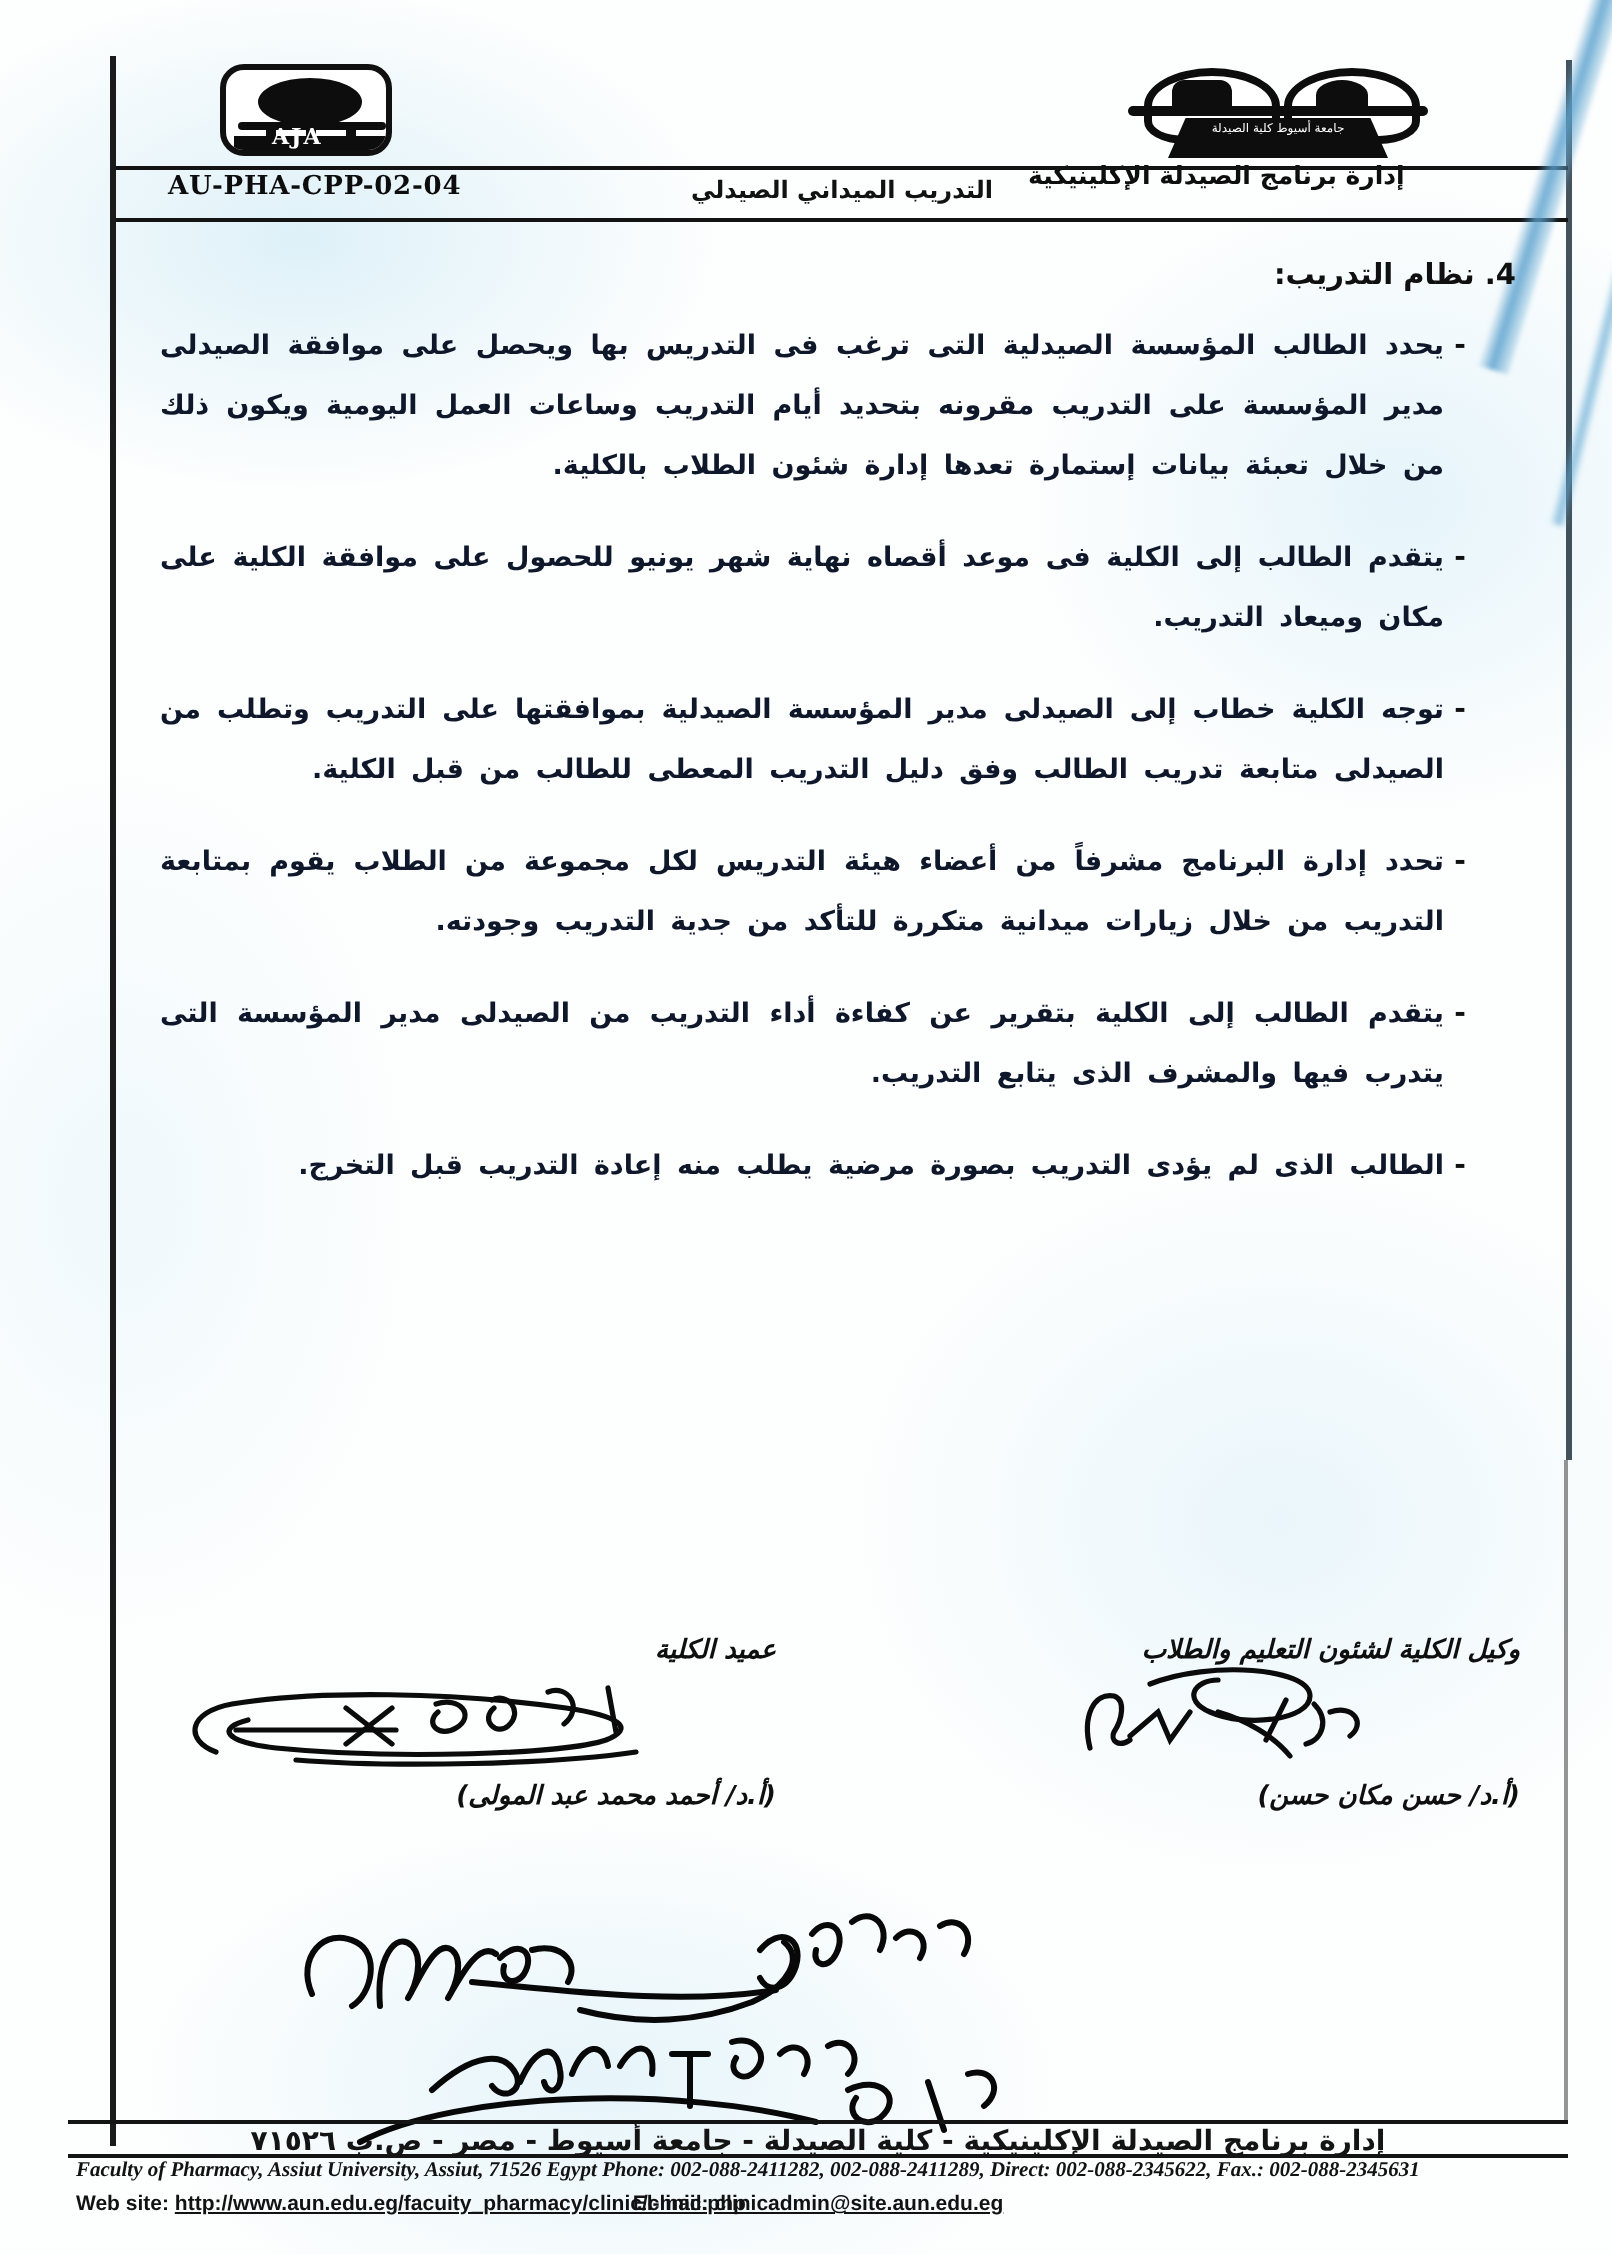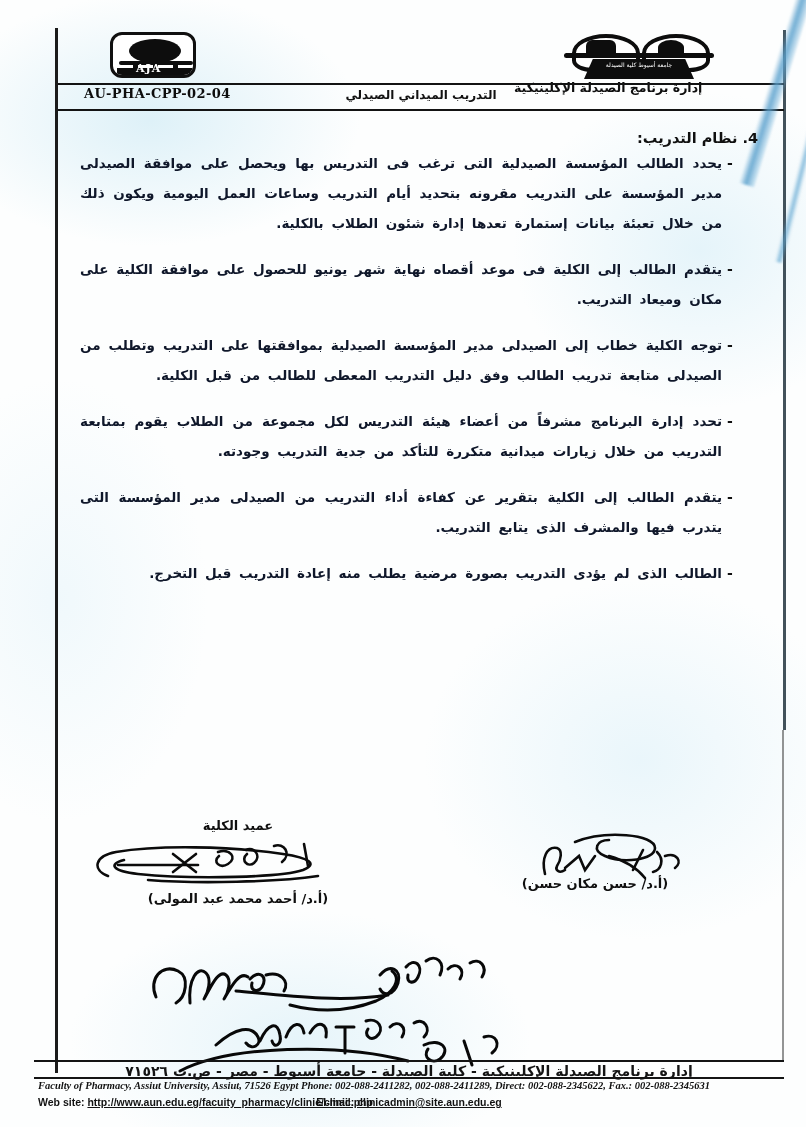--- a/index.html
+++ b/index.html
@@ -230,21 +230,21 @@
     left: 62px; top: 130px;
     width: 718px;
     direction: rtl;
     text-align: right;
   }
   .section-title {
     font-size: 14.5px;
     font-weight: bold;
     color: #101010;
     padding-right: 22px;
-    margin-bottom: 2px;
+    margin-bottom: 12px;
     letter-spacing: .2px;
   }
   .bullet-row {
     display: flex;
     flex-direction: row;
     align-items: flex-start;
     margin-bottom: 16px;
     padding-right: 42px;
     padding-left: 18px;
   }
@@ -265,22 +265,22 @@
     line-height: 30px;
     text-align: justify;
     text-align-last: right;
     word-spacing: 3px;
     letter-spacing: .2px;
   }
 
   
   .sig-block {
     position: absolute;
-    text-align: center;
     direction: rtl;
+    font-style: italic;
   }
   .sig-left  { left: 88px;  top: 818px; width: 300px; }
   .sig-right { left: 430px; top: 818px; width: 330px; }
   .sig-title {
     font-size: 13px;
     font-weight: bold;
     color: #0f0f0f;
     letter-spacing: 2px;
   }
   .sig-name {
@@ -453,20 +453,21 @@
         <path d="M168 18 C176 14 184 24 176 31 C170 36 162 28 169 22"></path>
         <path d="M196 14 C206 10 214 22 204 30"></path>
         <path d="M226 12 L230 34"></path>
         <path d="M70 48 C120 52 200 50 240 44"></path>
       </g>
     </svg>
     <div class="sig-name">(أ.د/ أحمد محمد عبد المولى)</div>
   </div>
 
   <div class="sig-block sig-right">
+    <div class="sig-title">وكيل الكلية لشئون التعليم والطلاب</div>
     <svg class="sig-ink" style="left:75px; top:8px;" width="220" height="62" viewBox="0 0 220 62">
       <g fill="none" stroke="#0b0b0b" stroke-width="2.6" stroke-linecap="round">
         <path d="M70 16 C100 4 150 8 150 22 C150 34 118 38 100 30 C86 24 92 14 104 14"></path>
         <path d="M40 48 C36 32 42 20 52 22 C58 24 56 34 52 40 C50 44 54 48 60 44"></path>
         <path d="M60 42 L74 30 L80 44 L90 30"></path>
         <path d="M104 30 C118 34 132 42 140 52"></path>
         <path d="M138 24 L128 44"></path>
         <path d="M152 26 C160 34 156 44 148 46"></path>
         <path d="M160 30 C172 26 178 36 170 42"></path>
       </g>

